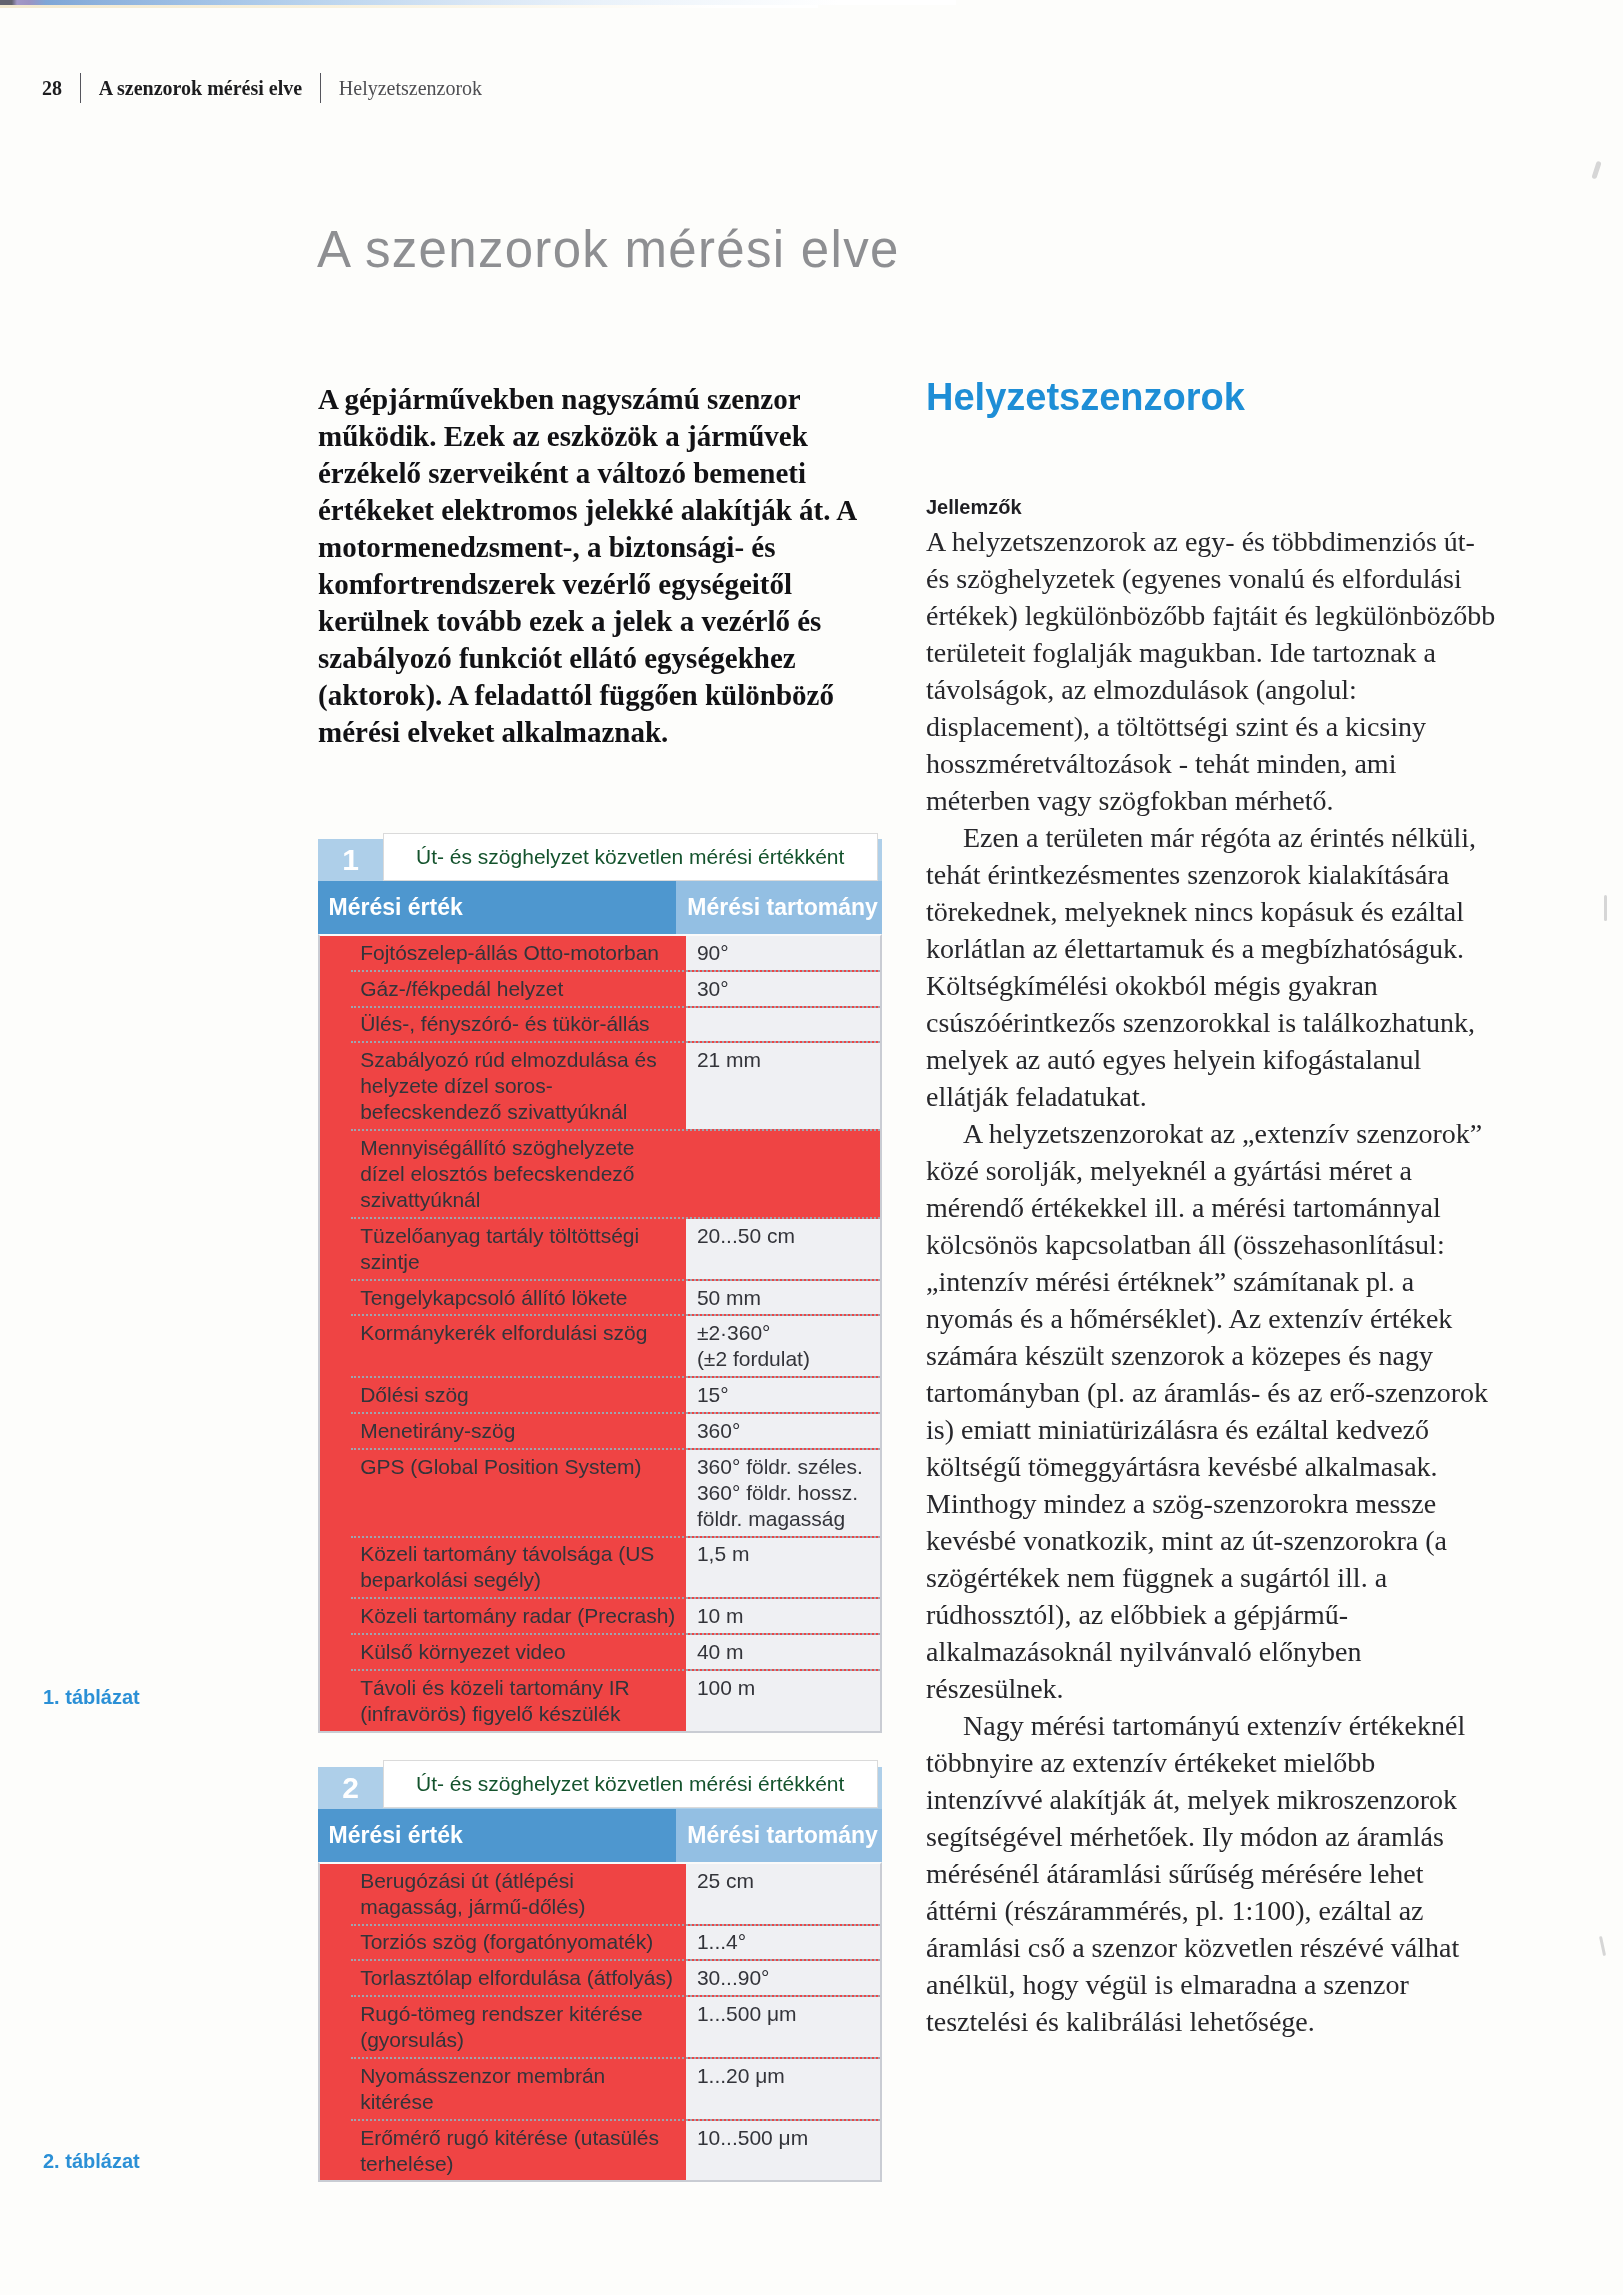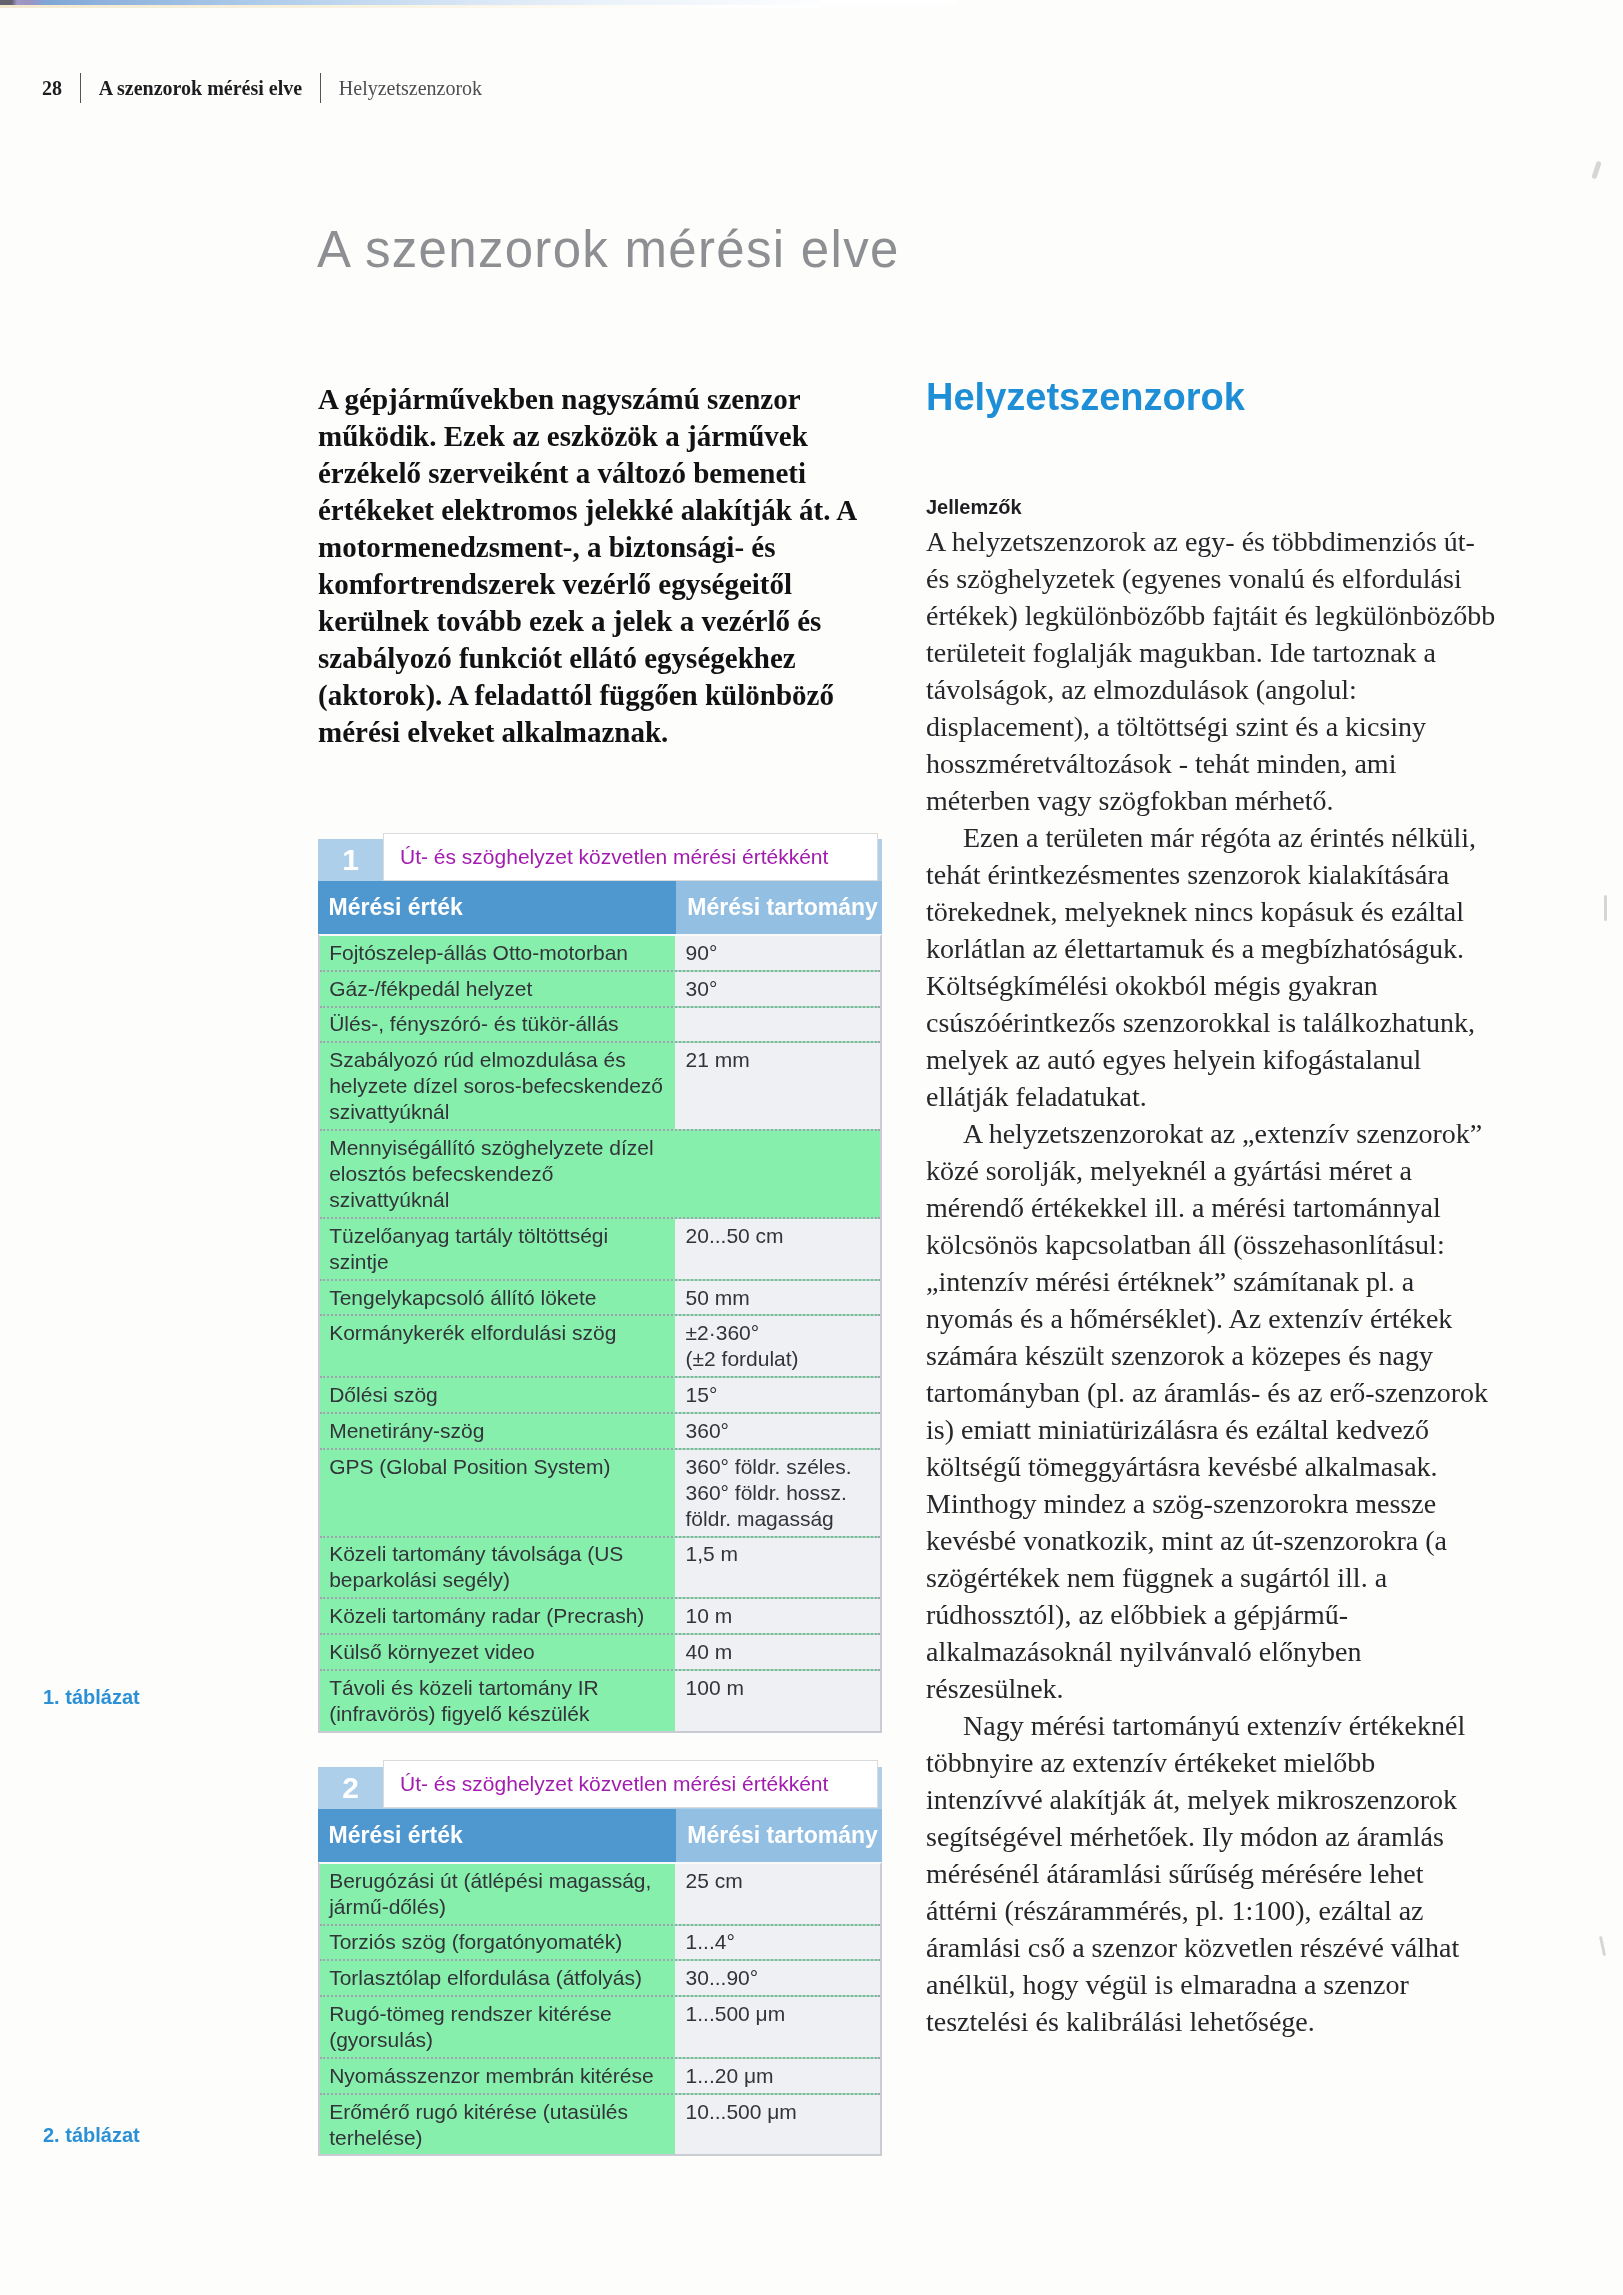--- a/index.html
+++ b/index.html
@@ -56,29 +56,29 @@
   #table-1{margin-top:34px;}
   .t-strip{position:relative;height:42px;background:#aecfe9;}
   .t-badge{
     position:absolute;left:0;top:0;width:65px;height:42px;
     display:flex;align-items:center;justify-content:center;
     color:#ffffff;font-size:30px;font-weight:bold;
   }
   .t-titlebox{
     position:absolute;left:65px;right:3.9px;top:-6.5px;height:48px;
     background:#ffffff;border:0.7px solid #dadada;box-sizing:border-box;
-    display:flex;align-items:center;padding-left:16px;
-    font-size:21px;color:#a21caf;
+    display:flex;align-items:center;padding-left:32px;
+    font-size:21px;color:#14532d;
   }
   .t-header{display:flex;background:#4e97cf;color:#fff;font-weight:bold;font-size:23px;}
   .t-h1{flex:0 0 63.4%;padding:13px 0 13px 10.5px;box-sizing:border-box;}
   .t-h2{flex:1;padding:13px 0 13px 11.8px;background:#93bfe3;box-sizing:border-box;}
   .t-body{
     border-left:2px solid #c9ccd3;border-right:2px solid #c9ccd3;border-bottom:2px solid #c9ccd3;
-    border-top:2px solid #fafafa;background:#86efac;
+    border-top:2px solid #fafafa;background:#ef4444;padding-left:31px;
   }
   .t-row{display:flex;border-top:2px dotted #9fa4b0;font-size:21px;line-height:26px;color:#33343a;}
   .t-row:first-child{border-top:none;}
   .t-c1{flex:0 0 63.4%;padding:3.9px 5.2px 3.9px 9.2px;box-sizing:border-box;}
   .t-c2{flex:1;padding:3.9px 5.2px 3.9px 10.5px;background:#eff0f3;white-space:pre-line;box-sizing:border-box;}
   .t-label{position:absolute;left:-275px;bottom:23.6px;font-size:20px;font-weight:bold;color:#2b90d6;}
   #table-1 .t-label{bottom:9.2px;}
   
   .scan-mark{position:absolute;background:#d6d6d6;border-radius:2.6px;}
   .scan-mark.m1{left:1594px;top:161px;width:4.6px;height:18.3px;transform:rotate(18deg);}

